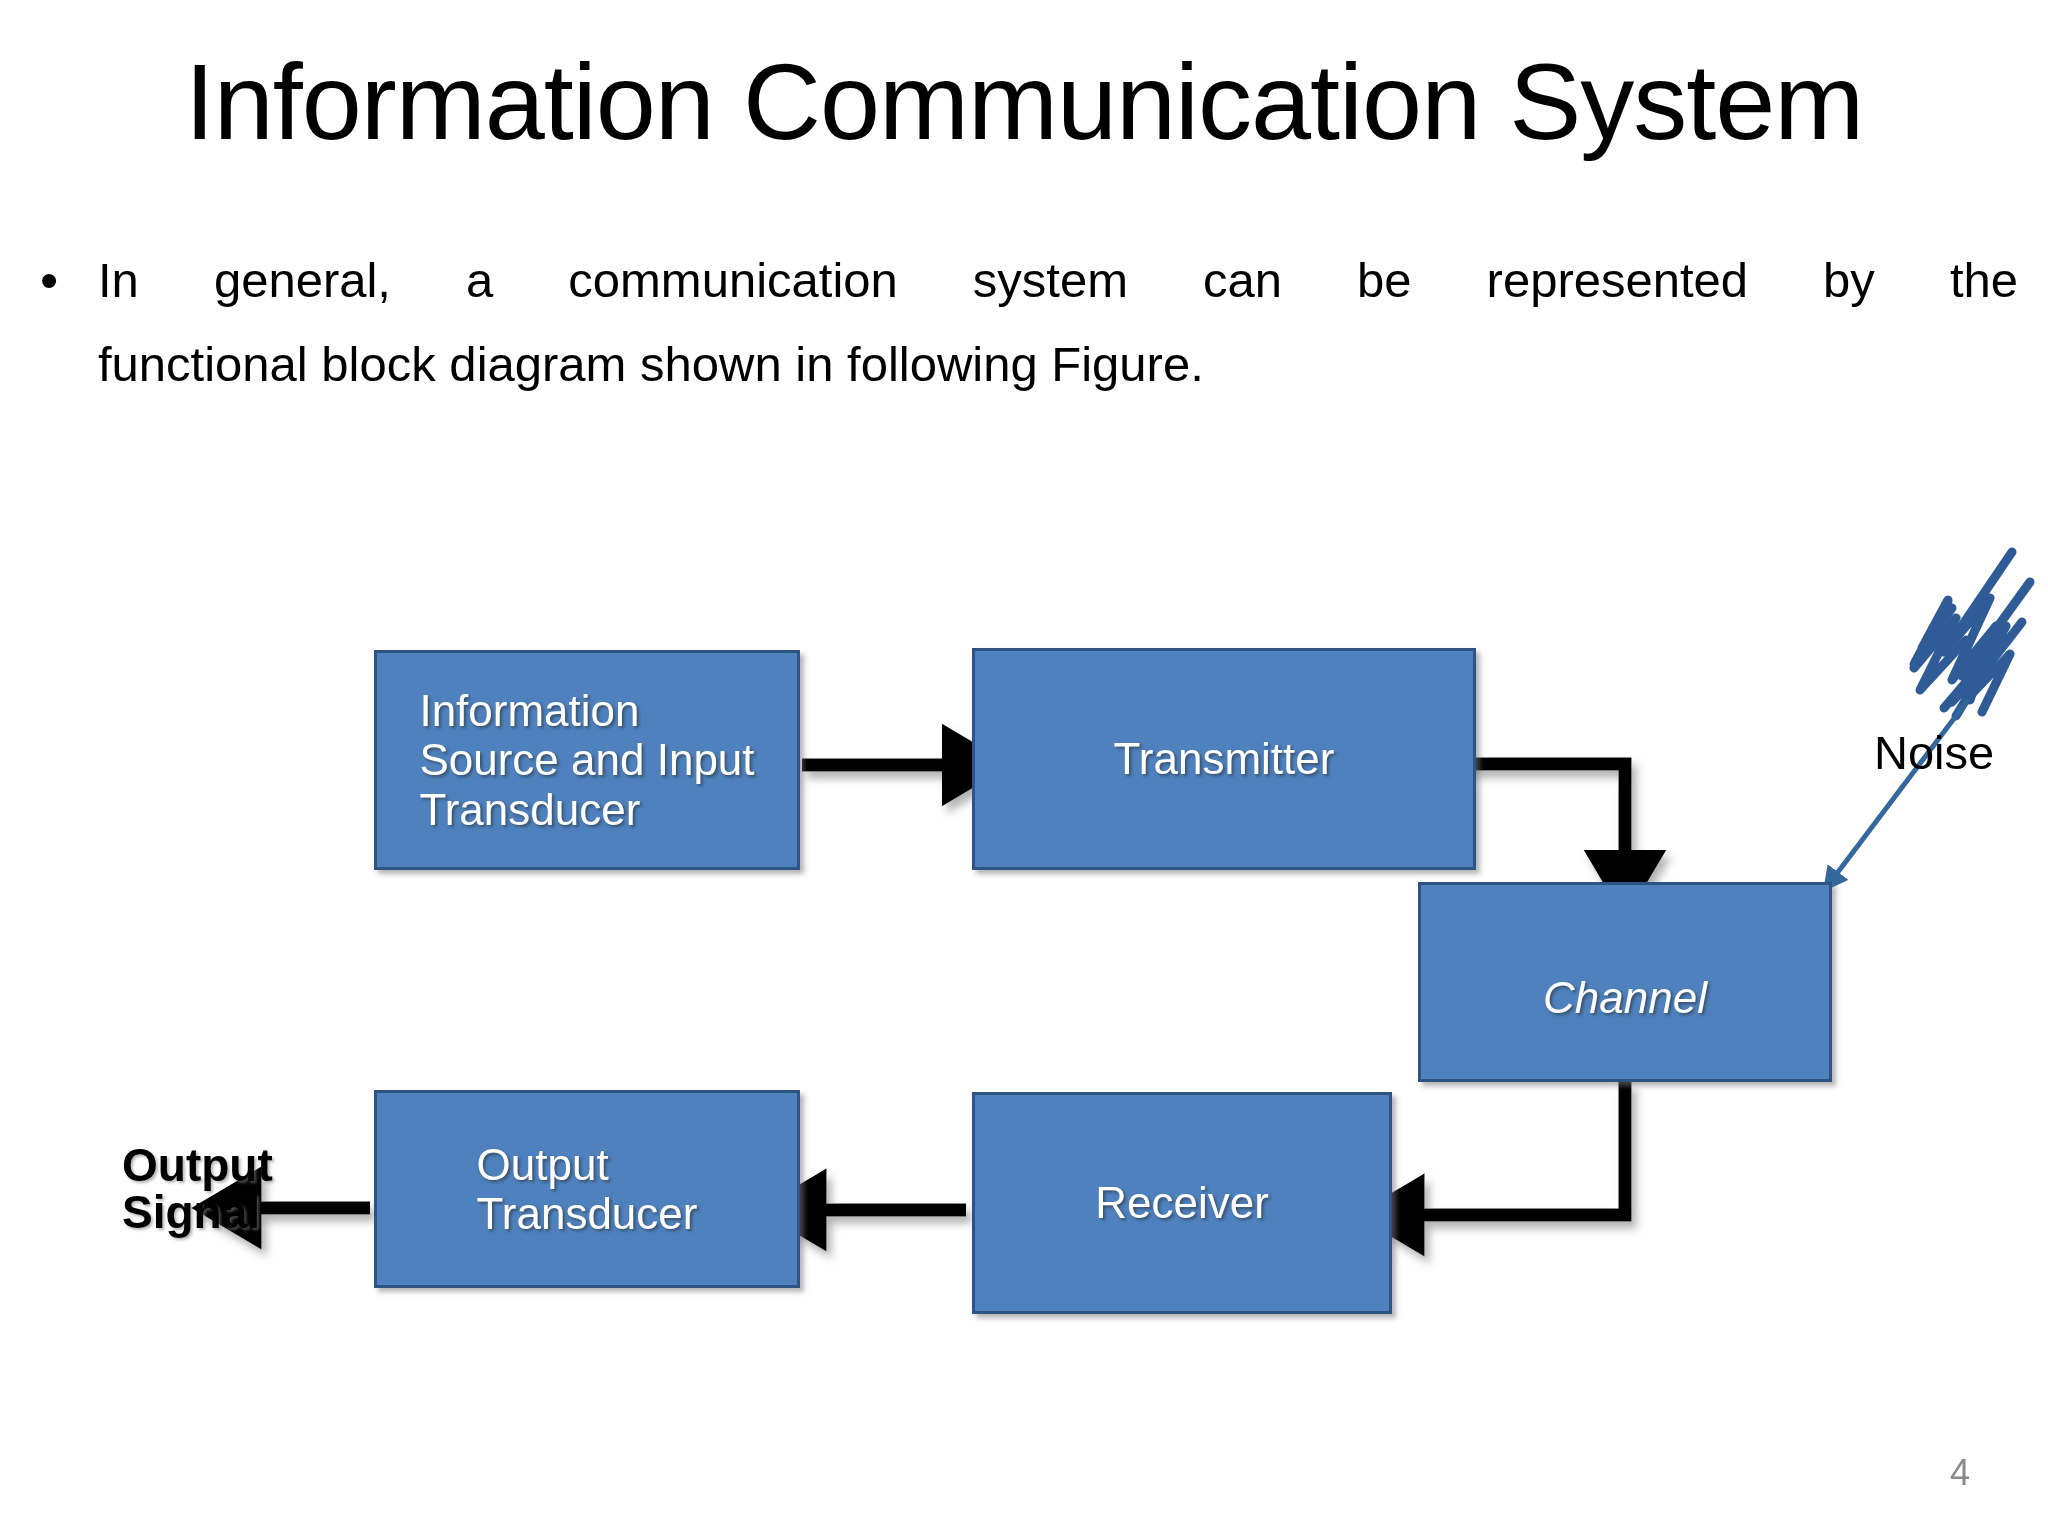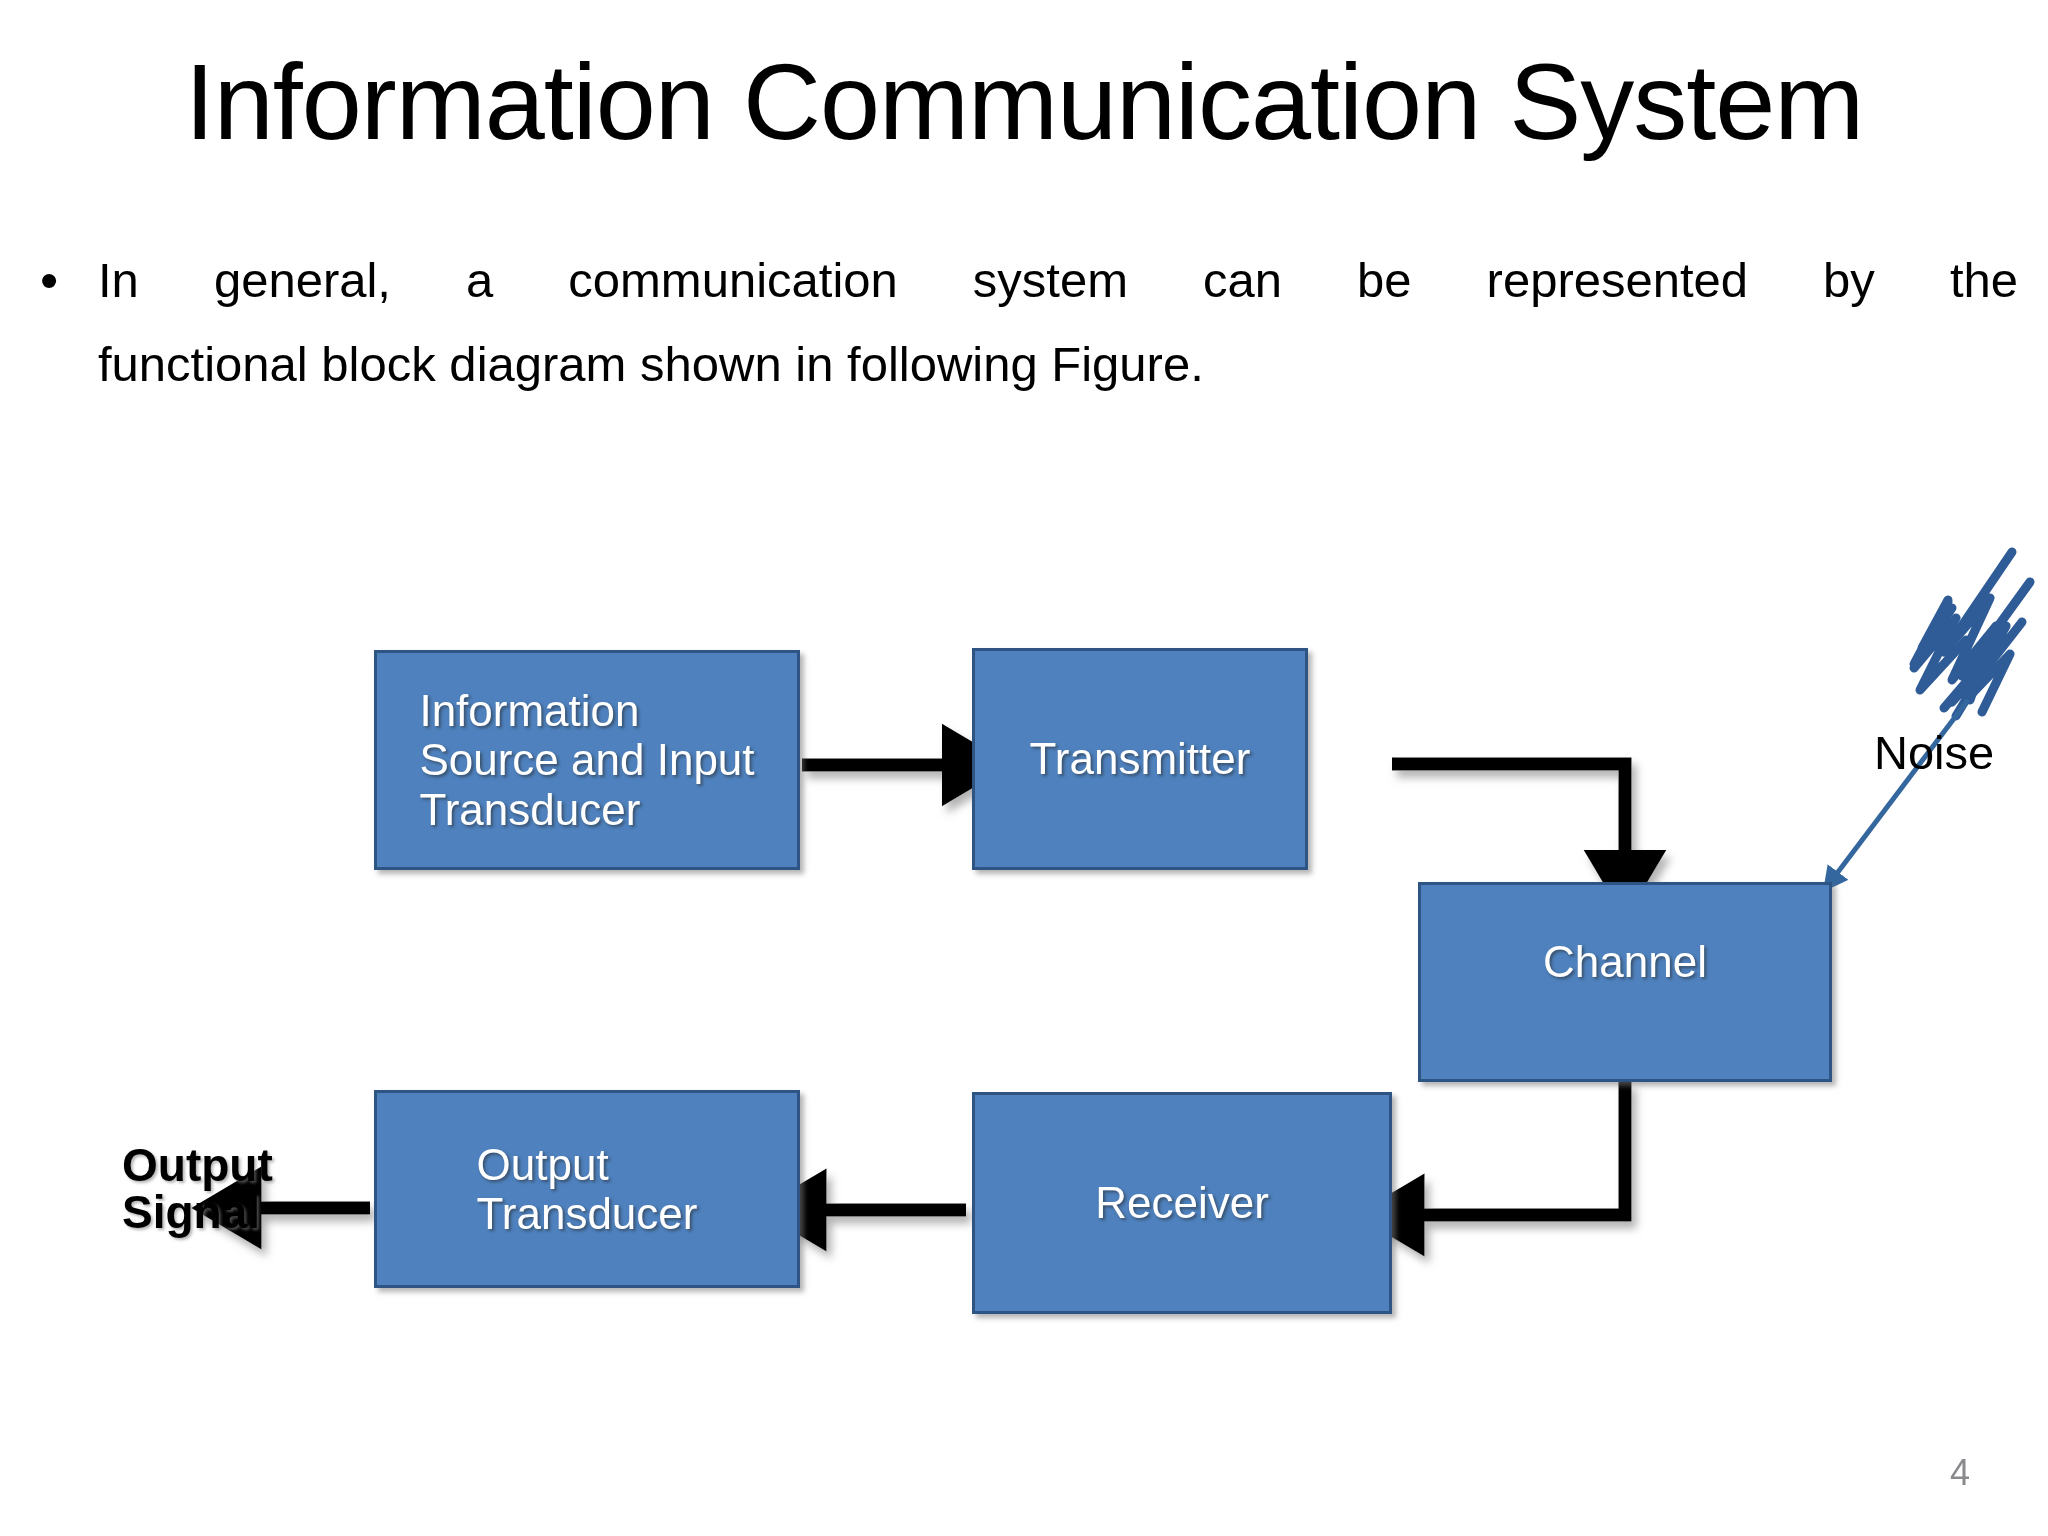--- a/index.html
+++ b/index.html
@@ -77,23 +77,23 @@
     color: #ffffff;
     font-family: "Liberation Sans", sans-serif;
     font-size: 44px;
     line-height: 1.12;
     text-align: left;
     text-shadow: 2px 2px 3px rgba(40,40,40,0.55);
     white-space: pre-line;
   }
 
   #blk-source     { left: 374px;  top: 650px;  width: 426px;  height: 220px; }
-  #blk-transmitter{ left: 972px;  top: 648px;  width: 336px;  height: 222px; }
+  #blk-transmitter{ left: 972px;  top: 648px;  width: 504px;  height: 222px; }
   #blk-channel    { left: 1418px; top: 882px;  width: 414px;  height: 200px;
-                    align-items: flex-start; padding-top: 52px; }
+                    align-items: flex-start; padding-top: 88px; font-style: italic; }
   #blk-receiver   { left: 972px;  top: 1092px; width: 420px;  height: 222px; }
   #blk-outtrans   { left: 374px;  top: 1090px; width: 426px;  height: 198px;
                     align-items: center; }
 
   
   #connectors {
     position: absolute;
     left: 0; top: 0;
     width: 2048px; height: 1536px;
     pointer-events: none;

